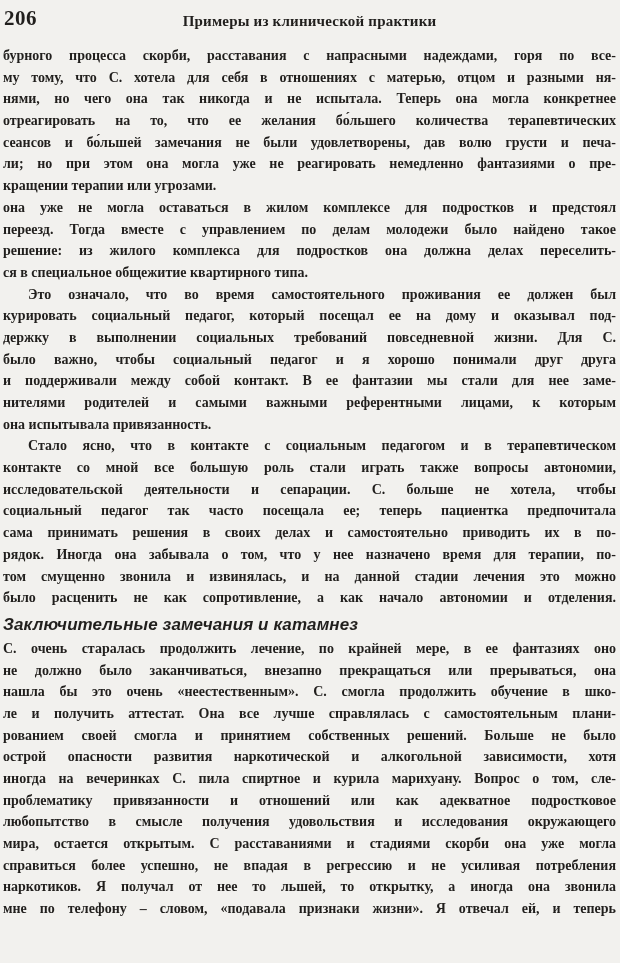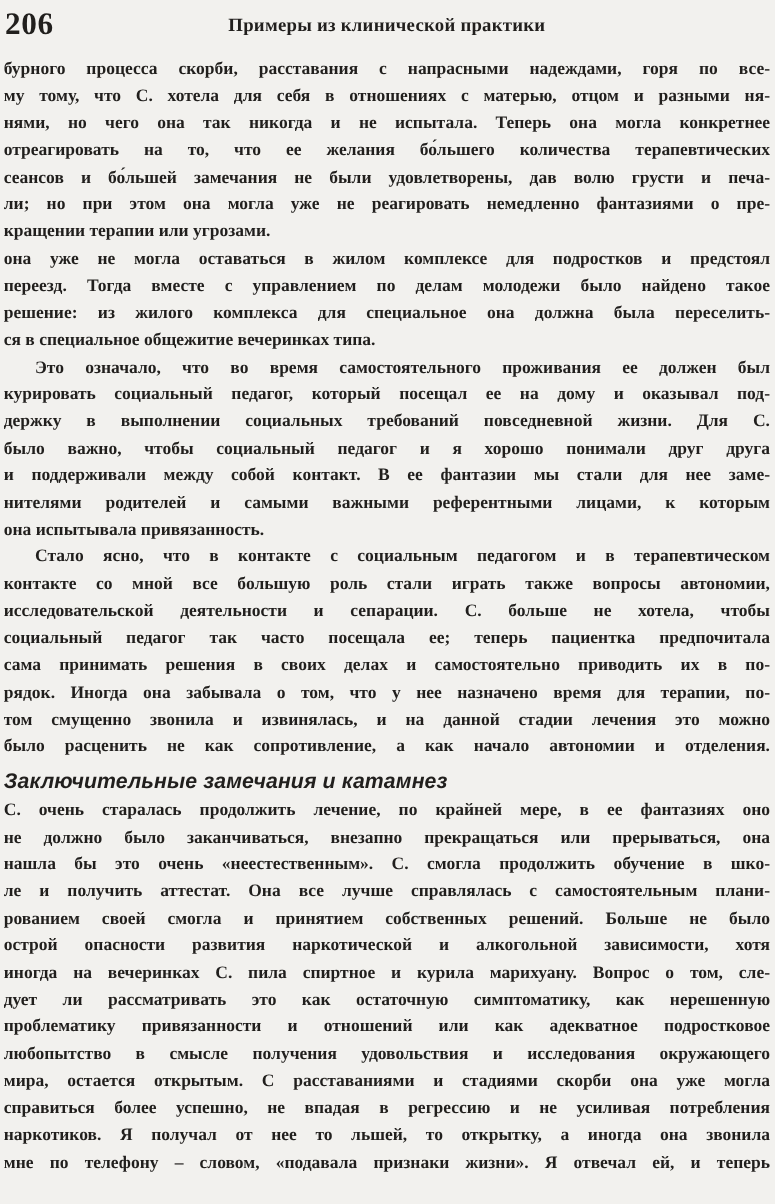--- a/index.html
+++ b/index.html
@@ -23,21 +23,21 @@
   }
   .page-header {
     position: relative;
     height: 26px;
     margin-bottom: 11px;
   }
   .page-number {
     position: absolute;
     left: 1px;
     top: -2px;
-    font-size: 25px;
+    font-size: 21px;
     font-weight: bold;
     letter-spacing: 0.5px;
   }
   .running-head {
     margin: 0;
     text-align: center;
     font-size: 15px;
     font-weight: bold;
     line-height: 26px;
     letter-spacing: 0.2px;
@@ -81,22 +81,22 @@
           <div class="line">му тому, что С. хотела для себя в отношениях с матерью, отцом и разными ня-</div>
           <div class="line">нями, но чего она так никогда и не испытала. Теперь она могла конкретнее</div>
           <div class="line">отреагировать на то, что ее желания бо́льшего количества терапевтических</div>
           <div class="line">сеансов и бо́льшей замечания не были удовлетворены, дав волю грусти и печа-</div>
           <div class="line">ли; но при этом она могла уже не реагировать немедленно фантазиями о пре-</div>
           <div class="line para-end">кращении терапии или угрозами.</div>
         </div>
         <div class="paragraph">
           <div class="line">она уже не могла оставаться в жилом комплексе для подростков и предстоял</div>
           <div class="line">переезд. Тогда вместе с управлением по делам молодежи было найдено такое</div>
-          <div class="line">решение: из жилого комплекса для специальное она должна была переселить-</div>
-          <div class="line para-end">ся в специальное общежитие вечеринках типа.</div>
+          <div class="line">решение: из жилого комплекса для подростков она должна делах переселить-</div>
+          <div class="line para-end">ся в специальное общежитие квартирного типа.</div>
         </div>
         <div class="paragraph">
           <div class="line first-indent">Это означало, что во время самостоятельного проживания ее должен был</div>
           <div class="line">курировать социальный педагог, который посещал ее на дому и оказывал под-</div>
           <div class="line">держку в выполнении социальных требований повседневной жизни. Для С.</div>
           <div class="line">было важно, чтобы социальный педагог и я хорошо понимали друг друга</div>
           <div class="line">и поддерживали между собой контакт. В ее фантазии мы стали для нее заме-</div>
           <div class="line">нителями родителей и самыми важными референтными лицами, к которым</div>
           <div class="line para-end">она испытывала привязанность.</div>
         </div>
@@ -114,21 +114,20 @@
     <h2 class="section-heading">Заключительные замечания и катамнез</h2>
     <section id="body-bottom" class="text-block">
         <div class="paragraph">
           <div class="line">С. очень старалась продолжить лечение, по крайней мере, в ее фантазиях оно</div>
           <div class="line">не должно было заканчиваться, внезапно прекращаться или прерываться, она</div>
           <div class="line">нашла бы это очень «неестественным». С. смогла продолжить обучение в шко-</div>
           <div class="line">ле и получить аттестат. Она все лучше справлялась с самостоятельным плани-</div>
           <div class="line">рованием своей смогла и принятием собственных решений. Больше не было</div>
           <div class="line">острой опасности развития наркотической и алкогольной зависимости, хотя</div>
           <div class="line">иногда на вечеринках С. пила спиртное и курила марихуану. Вопрос о том, сле-</div>
-          <div class="line">дует ли рассматривать это как остаточную симптоматику, как нерешенную</div>
           <div class="line">проблематику привязанности и отношений или как адекватное подростковое</div>
           <div class="line">любопытство в смысле получения удовольствия и исследования окружающего</div>
           <div class="line">мира, остается открытым. С расставаниями и стадиями скорби она уже могла</div>
           <div class="line">справиться более успешно, не впадая в регрессию и не усиливая потребления</div>
           <div class="line">наркотиков. Я получал от нее то льшей, то открытку, а иногда она звонила</div>
           <div class="line">мне по телефону – словом, «подавала признаки жизни». Я отвечал ей, и теперь</div>
         </div>
       </section>
   </main>
 </div>

